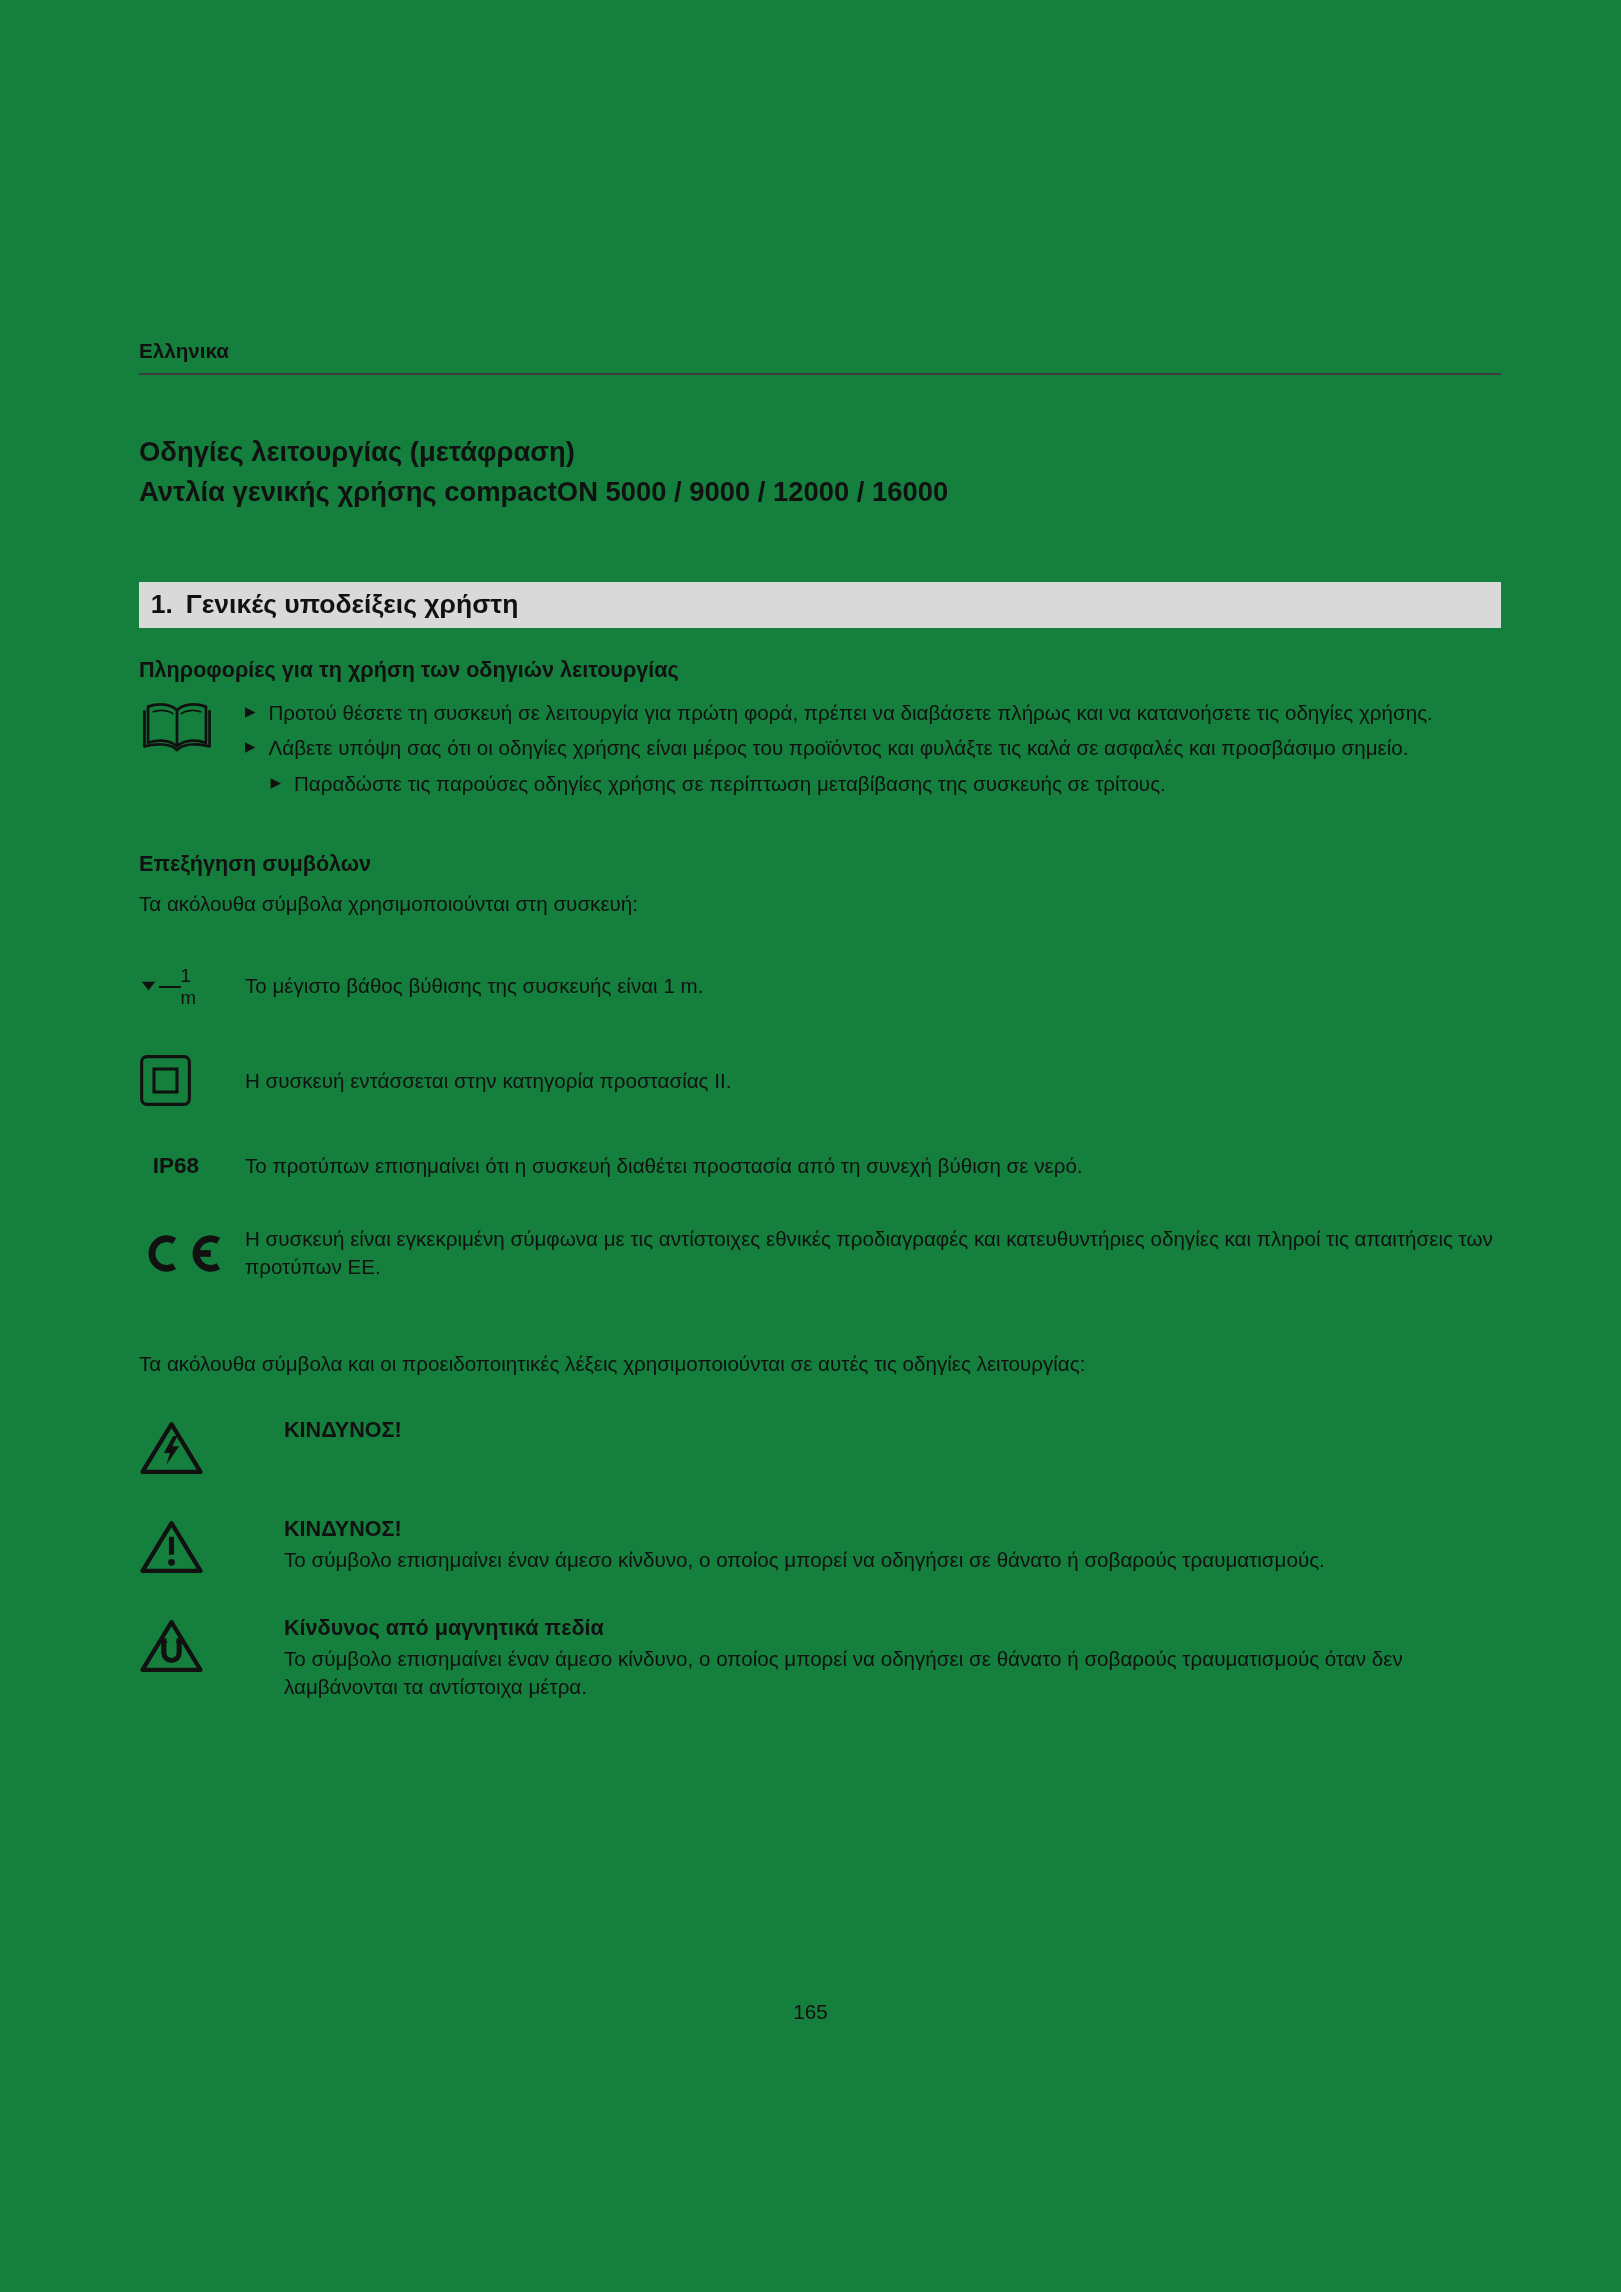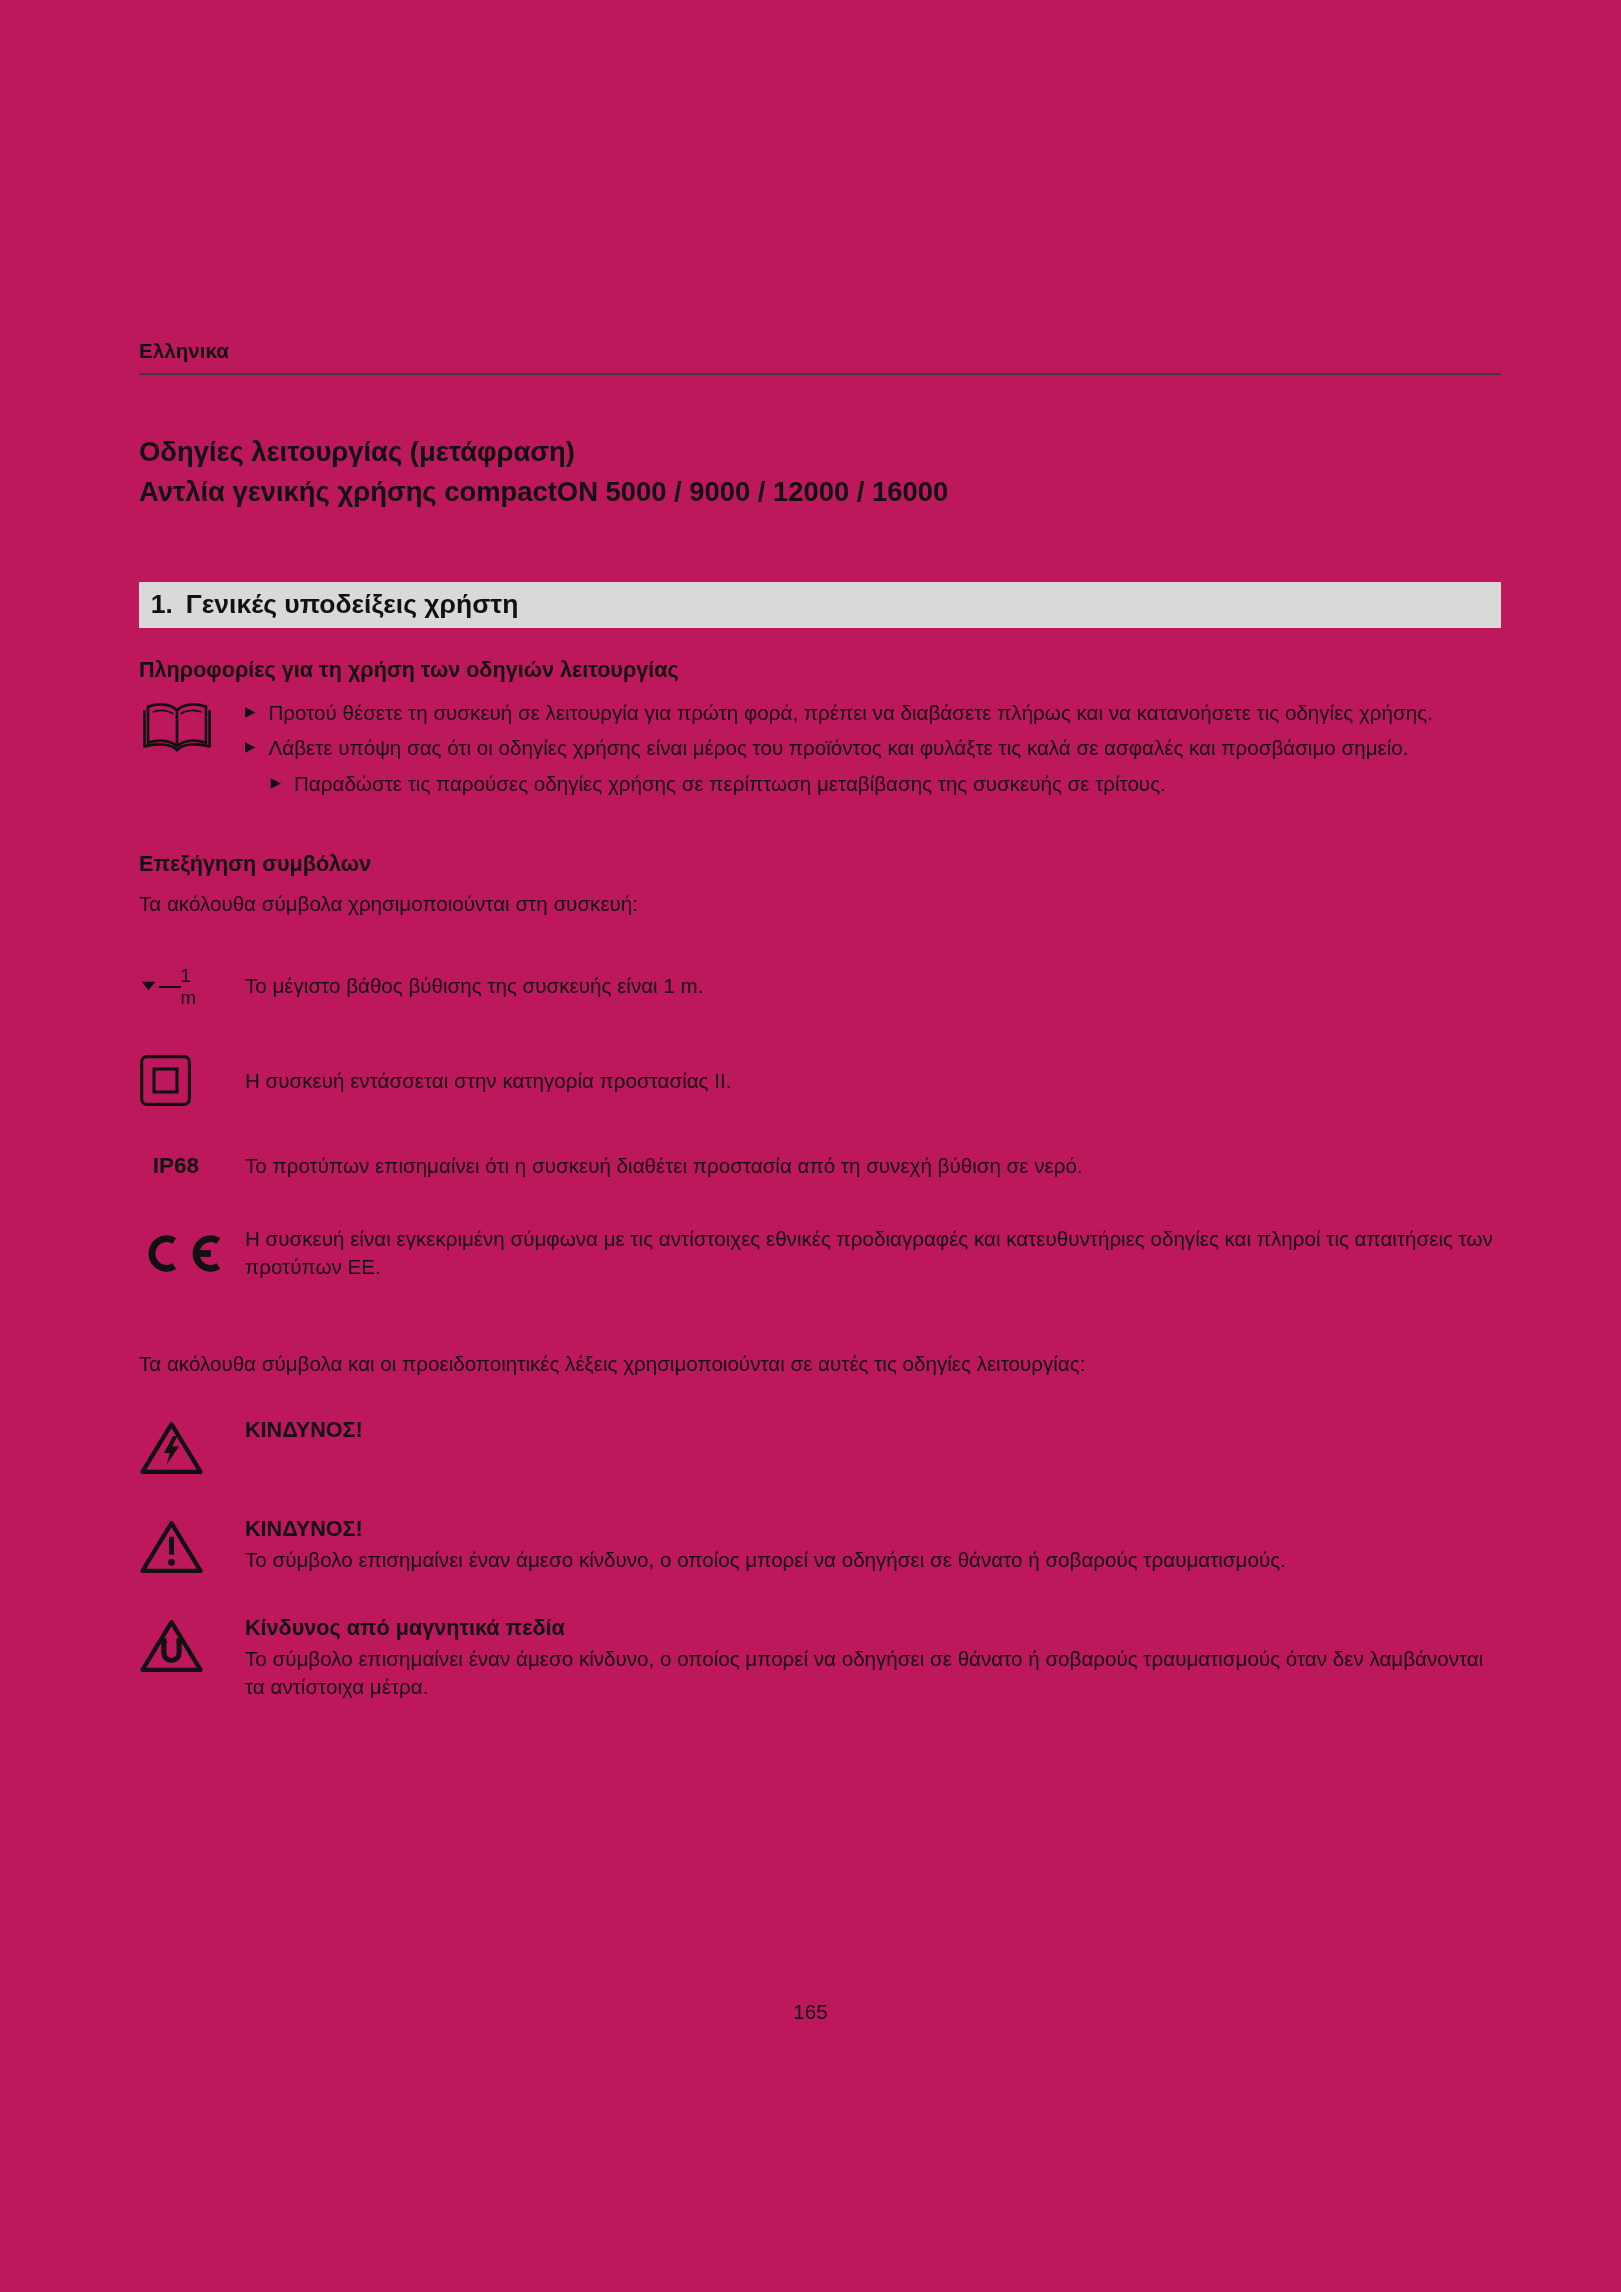--- a/index.html
+++ b/index.html
@@ -1,20 +1,20 @@
 <!DOCTYPE html>
 <html><head>
 <meta charset="utf-8">
 <style>
   html, body { margin: 0; padding: 0; background: #ffffff; }
   .page {
     position: relative;
     width: 1621px;
     height: 2293px;
-    background: #be185d;
+    background: #15803d;
     color: #111111;
     font-family: "Liberation Sans", "DejaVu Sans", sans-serif;
     overflow: hidden;
   }
   .content {
     position: absolute;
     left: 139px;
     top: 339px;
     width: 1362px;
   }
@@ -53,21 +53,21 @@
   .sym-row.top-align { align-items: flex-start; }
   .sym-text { flex: 1; }
 
   .depth-icon { display: flex; flex-direction: row; align-items: center; width: 57px; }
   .depth-line { width: 57px; border-top: 2.9px solid #111; margin-top: 2px; }
   .depth-label { font-size: 18.6px; margin-top: 2px; }
 
   .ip-label { font-size: 22.5px; font-weight: bold; padding-left: 13.7px; line-height: 1.25; }
 
   .warn-intro { margin-top: 69px; }
-  .warn-row { display: flex; margin-top: 39px; }
+  .warn-row { display: flex; margin-top: 39px; gap: 39px; }
   .warn-row .icon-col { padding-top: 2px; }
   .warn-title { font-size: 21.6px; font-weight: bold; margin-bottom: 3.9px; }
 
   .page-number {
     position: absolute;
     top: 2000px;
     left: 0;
     width: 100%;
     text-align: center;
     font-size: 20.6px;

